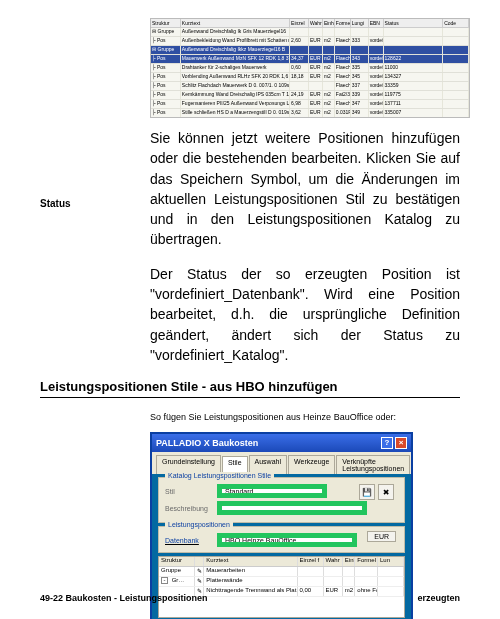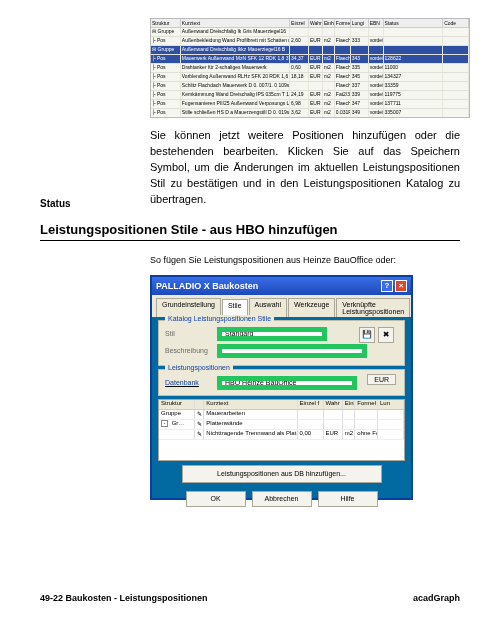--- a/index.html
+++ b/index.html
@@ -5,21 +5,21 @@
   * { box-sizing: border-box; margin: 0; padding: 0; }
   html, body { width: 500px; height: 619px; background: #fff; font-family: Arial, sans-serif; color: #000; }
   .page { position: relative; width: 500px; height: 619px; padding: 18px 40px 20px 40px; }
   .table-img { width: 320px; height: 100px; margin-left: 110px; margin-bottom: 10px; border: 1px solid #bbb; position: relative; overflow: hidden; background: #f6f6f0; }
   .table-hdr { display: flex; font-size: 5px; background: #eee; border-bottom: 1px solid #ccc; height: 9px; }
   .table-hdr div { border-right: 1px solid #ccc; padding: 1px 1px; white-space: nowrap; overflow: hidden; }
   .trow { display: flex; font-size: 5px; height: 9px; border-bottom: 1px solid #e0e0d8; }
   .trow div { border-right: 1px solid #e6e6da; padding: 0 1px; white-space: nowrap; overflow: hidden; }
   .trow.sel { background: #2f4fa2; color: #fff; }
   .c-a { width: 30px; } .c-b { width: 110px; } .c-c { width: 19px; } .c-d { width: 14px; } .c-e { width: 12px; } .c-f { width: 16px; } .c-g { width: 18px; } .c-h { width: 15px; } .c-i { width: 60px; } .c-j { width: 26px; }
-  .para { font-size: 11px; line-height: 1.45; text-align: justify; margin-left: 110px; width: 310px; margin-bottom: 14px; }
+  .para { font-size: 14px; line-height: 1.45; text-align: justify; margin-left: 110px; width: 310px; margin-bottom: 14px; }
   .side-head { font-size: 10px; font-weight: bold; position: absolute; left: 40px; }
   .section-head { font-size: 13px; font-weight: bold; border-bottom: 1px solid #000; padding-bottom: 3px; margin-top: 6px; margin-bottom: 14px; }
   .intro { font-size: 9px; margin-left: 110px; margin-bottom: 10px; }
   .dialog { width: 263px; height: 225px; margin-left: 110px; border: 2px solid #0a3fa2; background: #0369a1; font-size: 8px; position: relative; }
   .titlebar { height: 18px; background: linear-gradient(#3a6ee8,#1b49b8); color: #fff; display: flex; align-items: center; padding: 0 4px; font-weight: bold; font-size: 9px; justify-content: space-between; }
   .titlebar .ctrls { display: flex; gap: 2px; }
   .titlebar .ctrl { width: 12px; height: 12px; background: #d94a2a; border: 1px solid #fff; font-size: 8px; text-align: center; line-height: 10px; color: #fff; }
   .titlebar .ctrl.h { background: #3a6ee8; }
   .tabs { display: flex; font-size: 7px; padding: 3px 4px 0 4px; gap: 0; background: #ece9d8; }
   .tab { padding: 2px 5px; border: 1px solid #aca899; border-bottom: none; background: #ece9d8; margin-right: 1px; cursor: pointer; }
@@ -185,20 +185,21 @@
           <div class="c-h">vordefiniert_Datenbank</div>
           <div class="c-i">335007</div>
           <div class="c-j"></div>
         </div>
       </div>
   </div>
 
   <p class="para">Sie können jetzt weitere Positionen hinzufügen oder die bestehenden bearbeiten. Klicken Sie auf das Speichern Symbol, um die Änderungen im aktuellen Leistungspositionen Stil zu bestätigen und in den Leistungspositionen Katalog zu übertragen.</p>
 
   <div class="side-head" style="top:198px">Status</div>
+  <p class="para">Der Status der so erzeugten Position ist "vordefiniert_Datenbank". Wird eine Position bearbeitet, d.h. die ursprüngliche Definition geändert, ändert sich der Status zu "vordefiniert_Katalog".</p>
 
   <h2 class="section-head">Leistungspositionen Stile - aus HBO hinzufügen</h2>
 
   <p class="intro">So fügen Sie Leistungspositionen aus Heinze BauOffice oder:</p>
 
   <div class="dialog">
     <div class="titlebar">
       <span>PALLADIO X  Baukosten</span>
       <span class="ctrls">
         <span class="ctrl h">?</span>
@@ -287,15 +288,15 @@
 
     <div class="btnbar">
       <button class="stdbtn">OK</button>
       <button class="stdbtn">Abbrechen</button>
       <button class="stdbtn">Hilfe</button>
     </div>
   </div>
 
   <div class="footer">
     <span>49-22 Baukosten - Leistungspositionen</span>
-    <span>acadGraph</span>
+    <span>erzeugten</span>
   </div>
 </div>
 
 </body></html>

